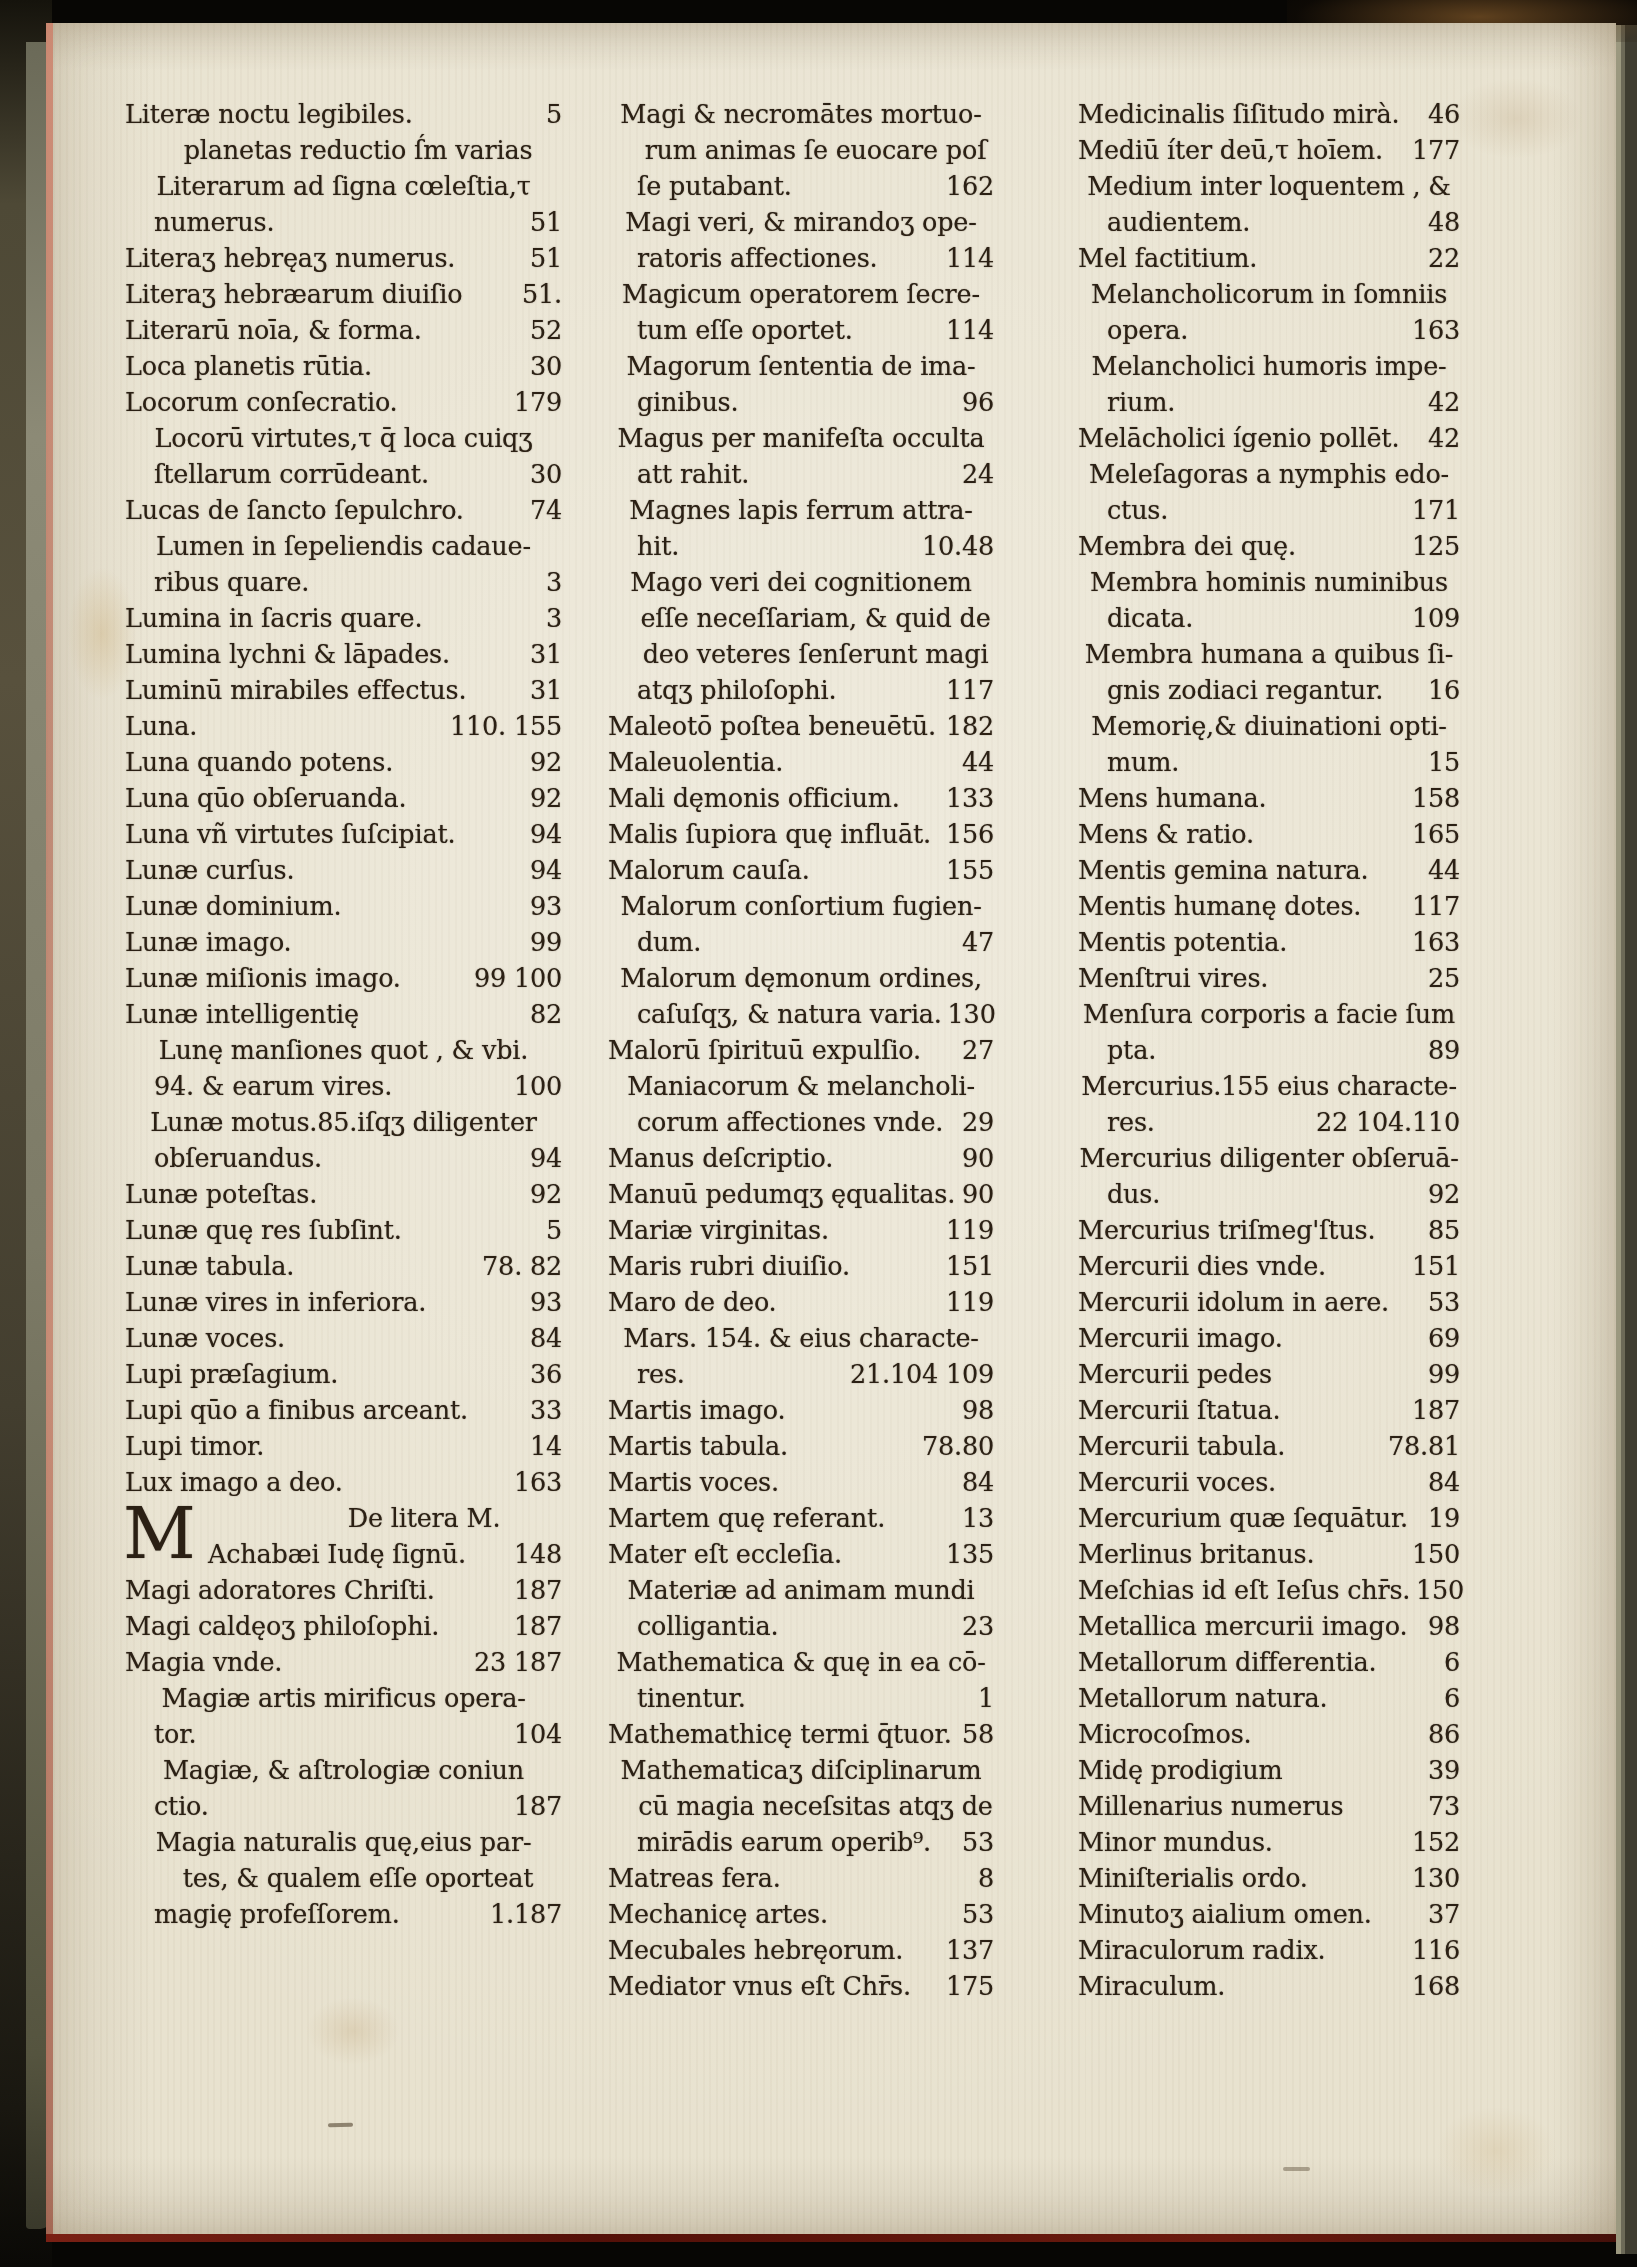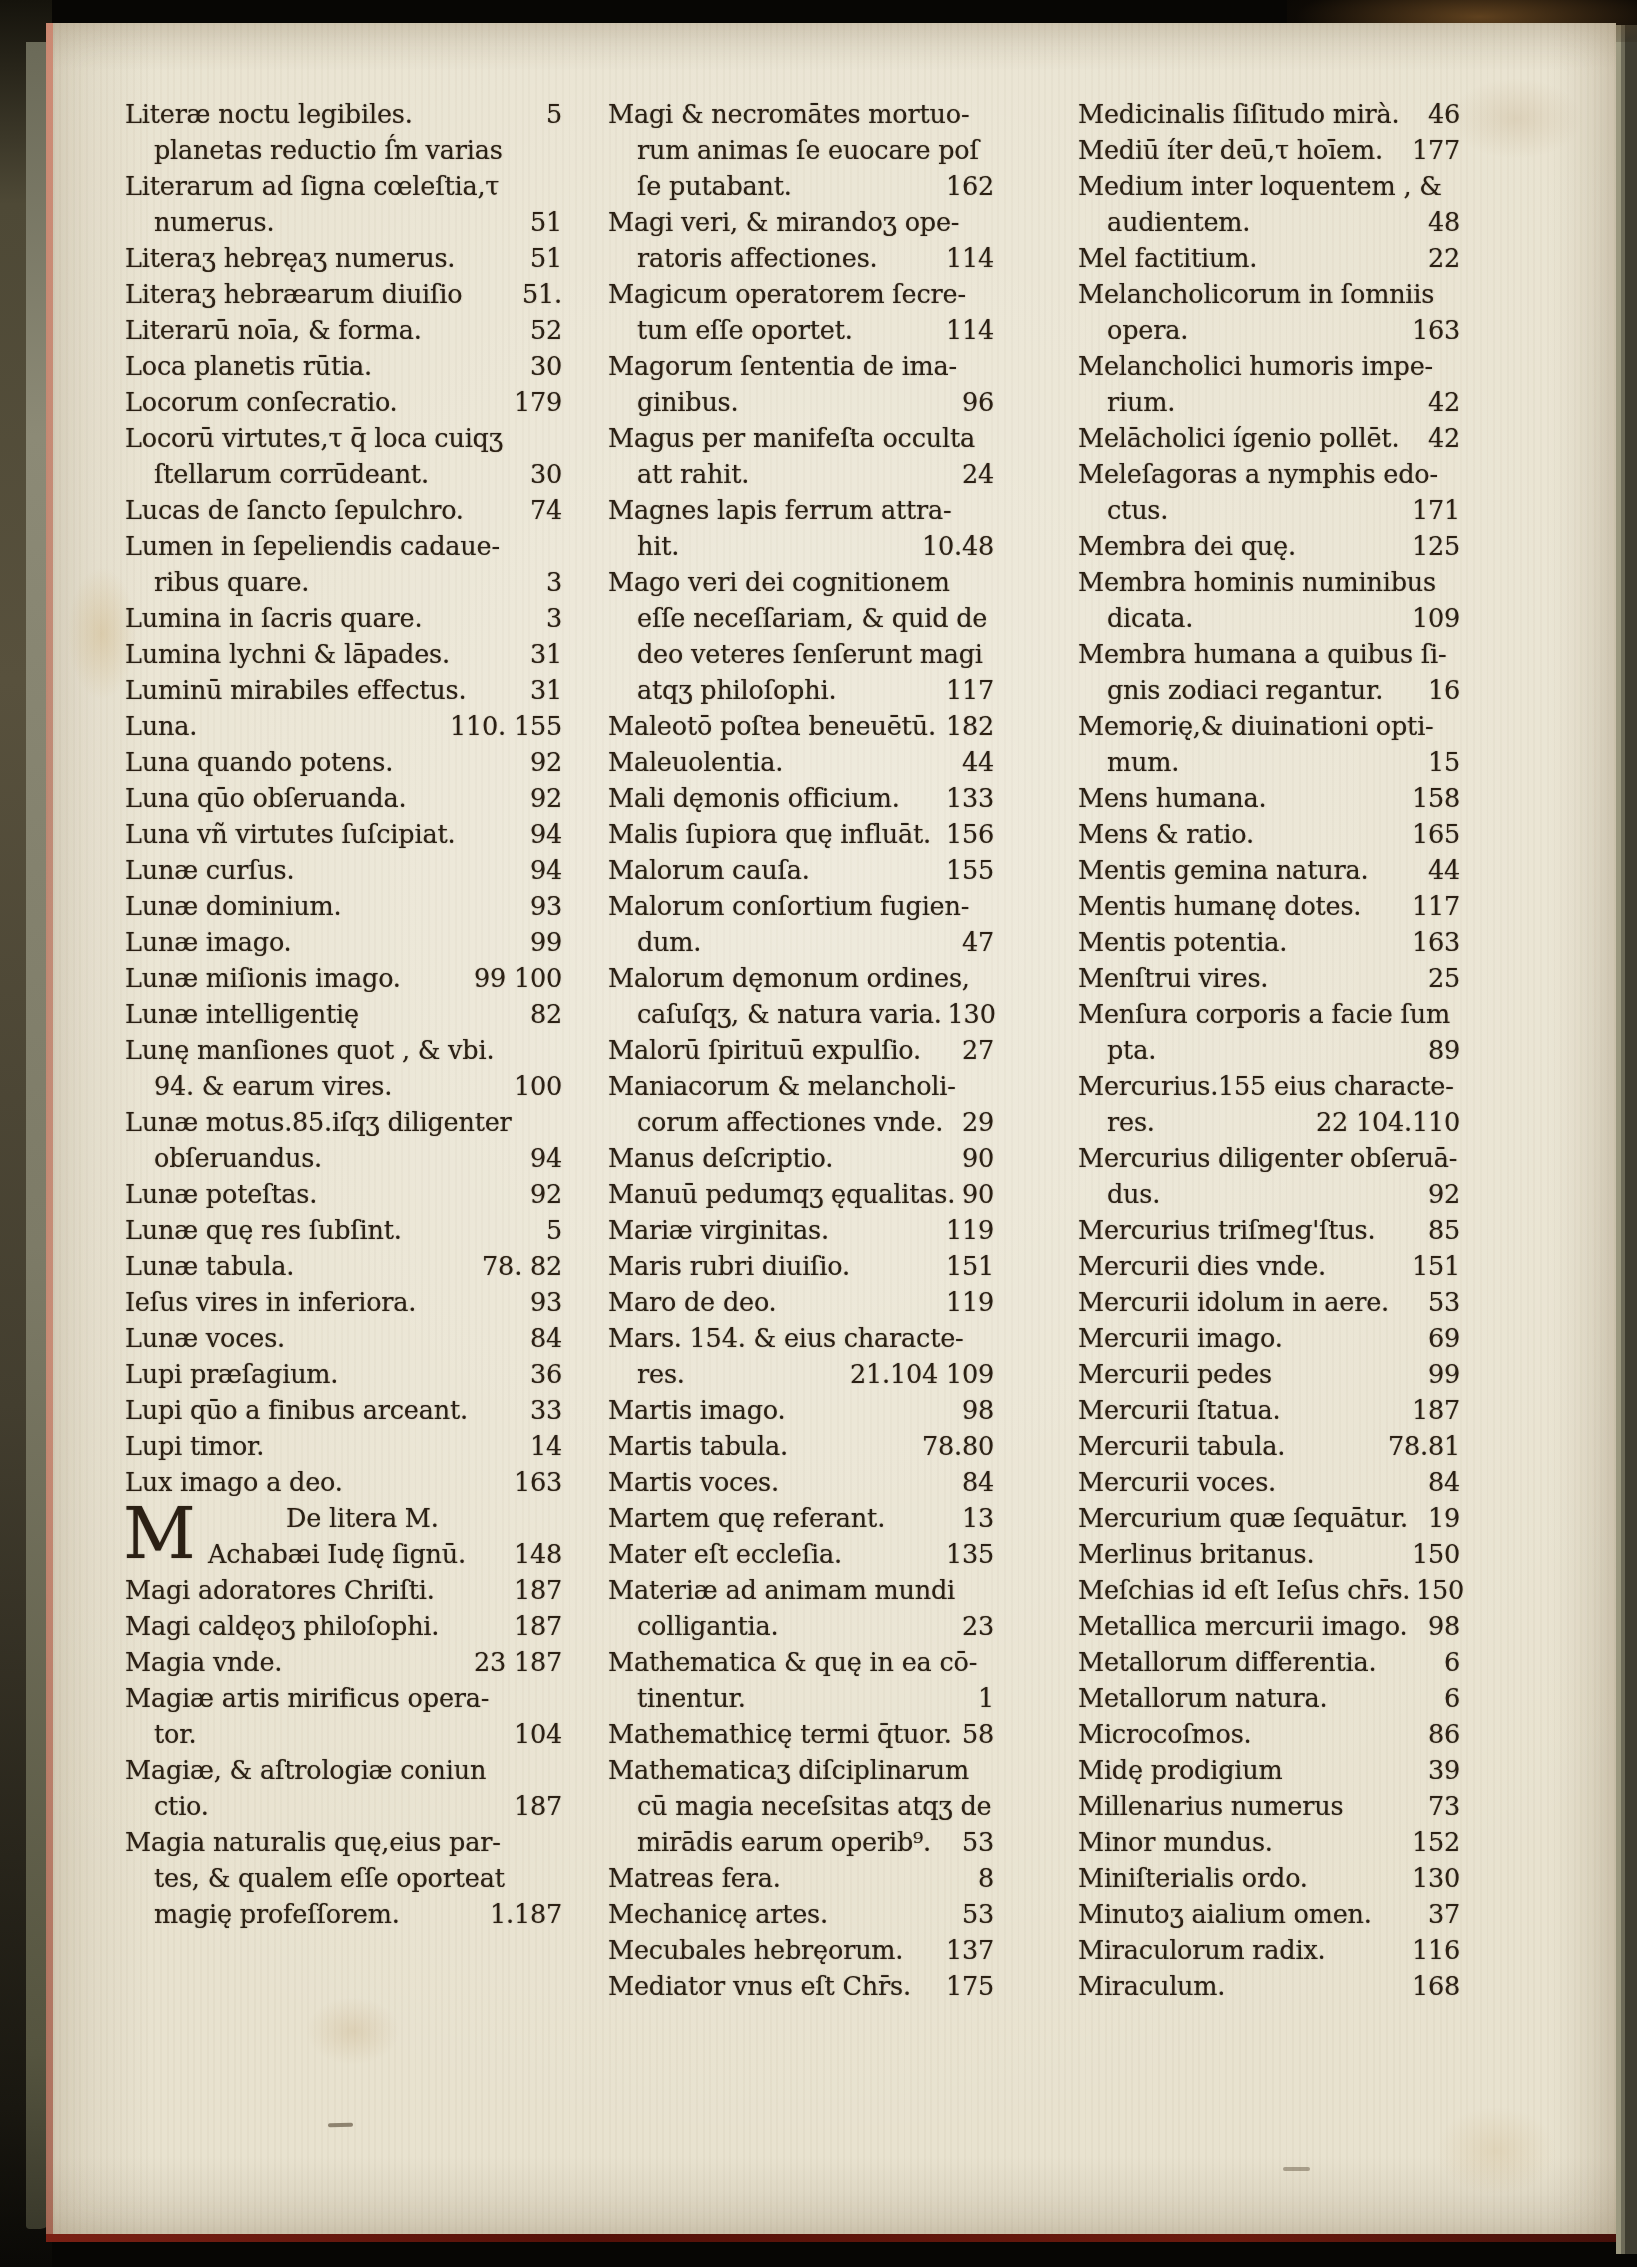--- a/index.html
+++ b/index.html
@@ -18,21 +18,21 @@
 
   
   .page{position:absolute;left:46px;top:23px;width:1570px;height:2219px;background-color:#e8e2cf;
     background-image:
       radial-gradient(120% 95% at 48% 38%,rgba(255,255,255,.30),rgba(255,255,255,0) 62%),
       linear-gradient(90deg,rgba(120,100,70,.12),rgba(0,0,0,0) 106px),
       linear-gradient(270deg,rgba(120,100,70,.14),rgba(0,0,0,0) 67px),
       linear-gradient(0deg,rgba(110,90,60,.18),rgba(0,0,0,0) 86px),
       linear-gradient(180deg,rgba(110,90,60,.12),rgba(0,0,0,0) 48px),
       repeating-linear-gradient(90deg,rgba(150,135,105,.06) 0 1.9px,rgba(0,0,0,0) 1.9px 6.7px);
-    box-shadow:inset 0 0 44px rgba(120,95,60,.28);}
+    box-shadow:inset 0 0 44px rgba(120,95,60,.28);text-align:center;}
   .left-red{position:absolute;left:0;top:0;width:6.7px;height:100%;
     background:linear-gradient(180deg,rgba(205,125,102,.8),rgba(175,88,66,.55) 35%,rgba(195,115,92,.7) 60%,rgba(150,66,48,.65));}
   .bottom-red{position:absolute;left:0;right:0;bottom:0;height:7.7px;
     background:linear-gradient(90deg,#7a2014,#541008 35%,#6b1a0e 75%,#45100a);}
 
   .stain{position:absolute;pointer-events:none;}
   .stain.s1{left:7.7px;top:519px;width:96px;height:183px;background:radial-gradient(50% 50% at 50% 50%,rgba(190,150,80,.26),rgba(190,150,80,0) 72%);}
   .stain.s2{left:240px;top:1960px;width:134px;height:96px;background:radial-gradient(50% 50% at 50% 50%,rgba(170,130,70,.18),rgba(170,130,70,0) 70%);}
   .stain.s3{left:1364px;top:2065px;width:173px;height:125px;background:radial-gradient(50% 50% at 50% 50%,rgba(180,140,75,.16),rgba(180,140,75,0) 70%);}
   .stain.s4{left:1374px;top:38px;width:192px;height:115px;background:radial-gradient(50% 50% at 50% 50%,rgba(150,110,60,.15),rgba(150,110,60,0) 70%);}
@@ -237,21 +237,21 @@
           </div>
         </div>
         <div class="entry">
           <div class="line last">
             <span class="t">Lunæ tabula.</span>
             <span class="num">78. 82</span>
           </div>
         </div>
         <div class="entry">
           <div class="line last">
-            <span class="t">Ieſus vires in inferiora.</span>
+            <span class="t">Lunæ vires in inferiora.</span>
             <span class="num">93</span>
           </div>
         </div>
         <div class="entry">
           <div class="line last">
             <span class="t">Lunæ voces.</span>
             <span class="num">84</span>
           </div>
         </div>
         <div class="entry">

